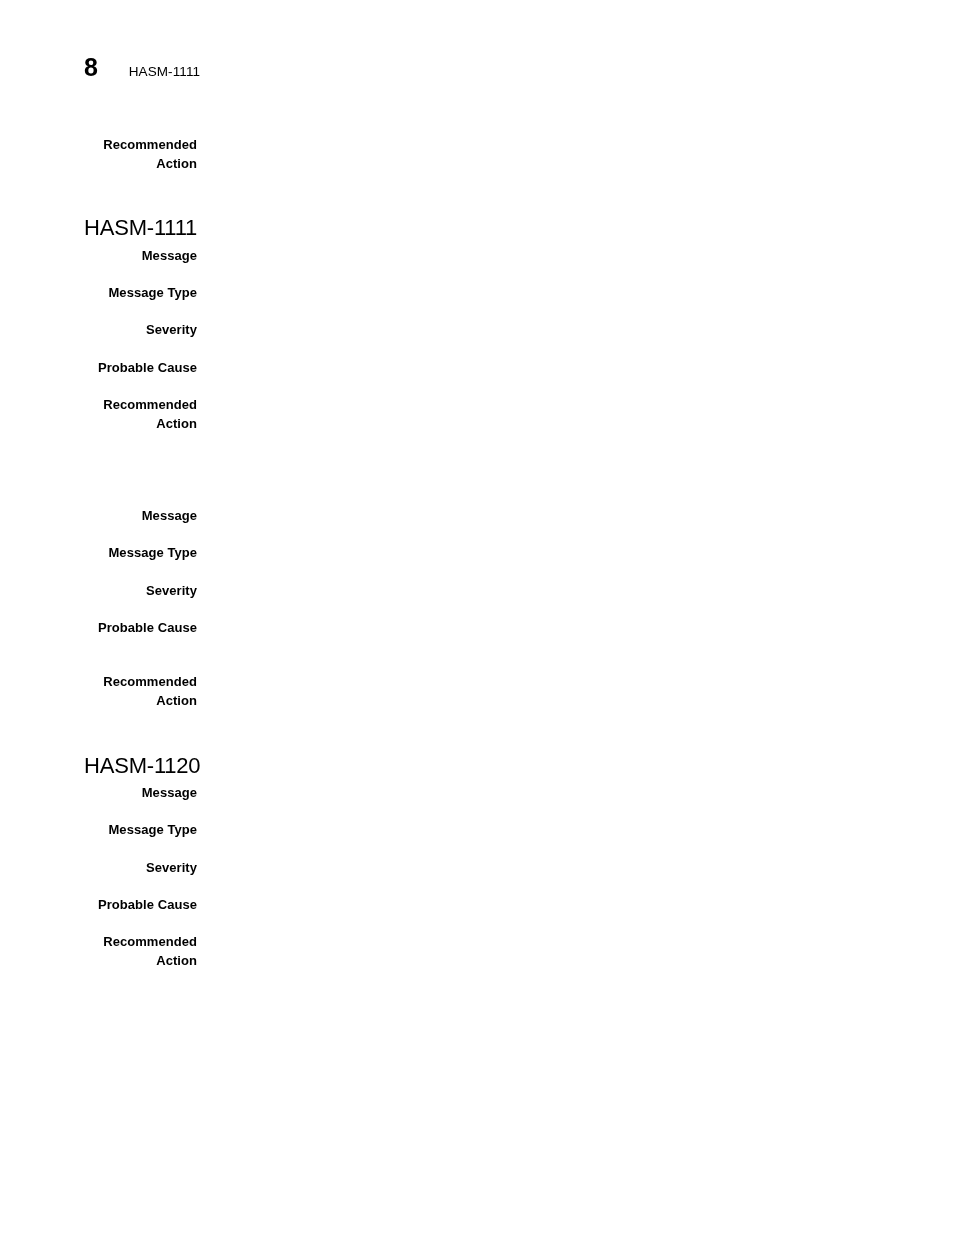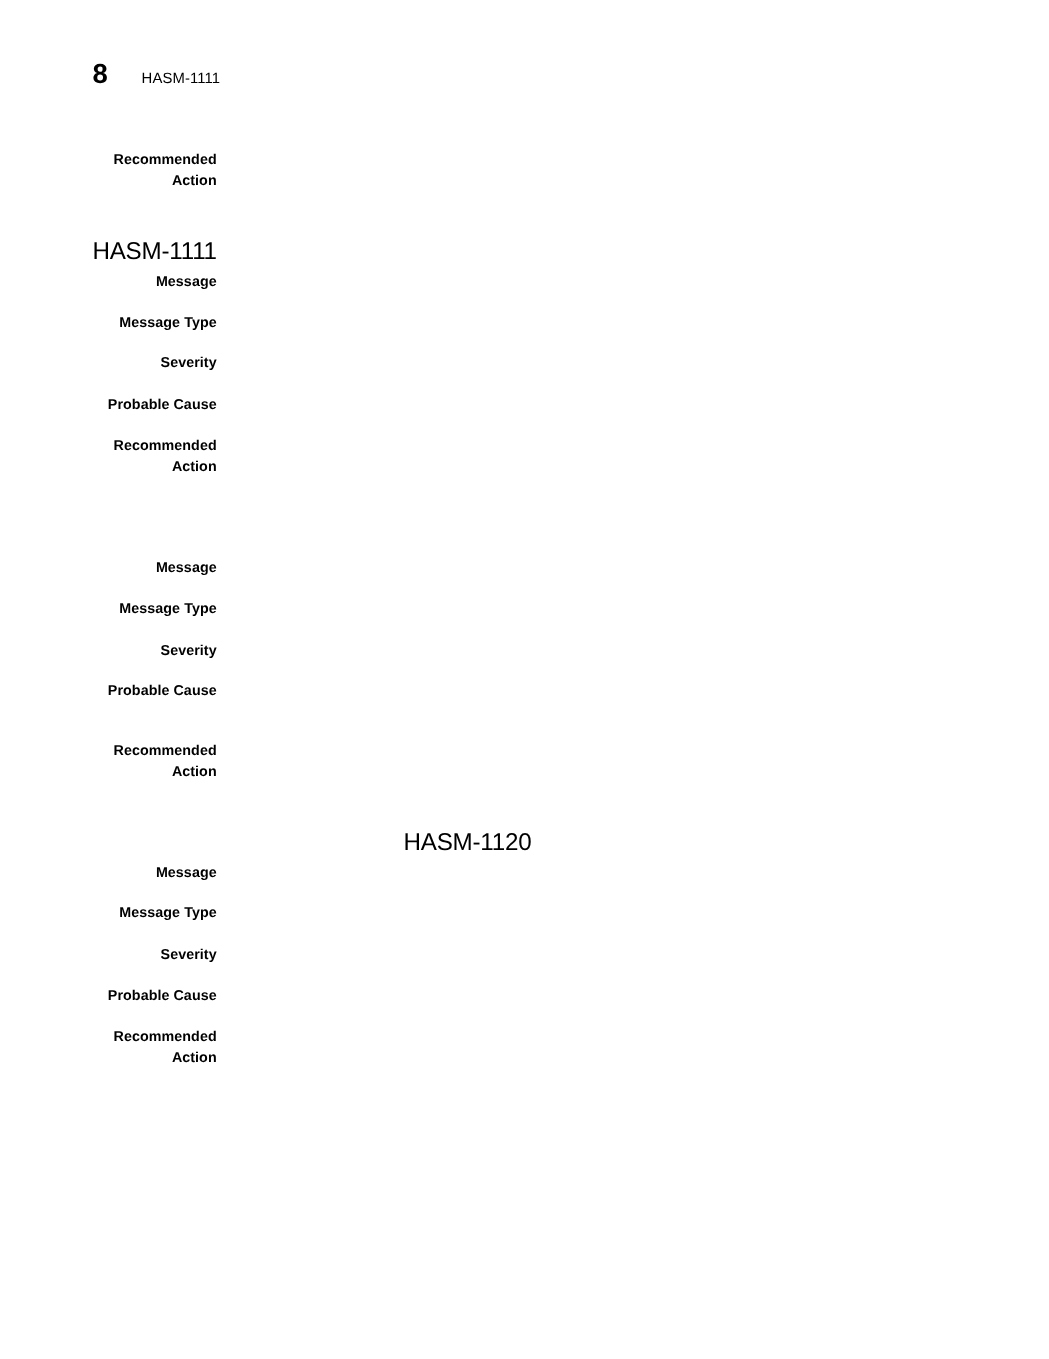--- a/index.html
+++ b/index.html
@@ -170,21 +170,21 @@
   </div>
 
   <div class="abs" style="top:673px;">
     <div class="field-row">
       <div class="field-label">Recommended
 Action</div>
       <div class="field-value"></div>
     </div>
   </div>
 
-  <div class="abs" style="top:735px;text-align:center;">
+  <div class="abs" style="top:735px;">
     <h2 class="section-heading">HASM-1120</h2>
   </div>
 
   <div class="abs" style="top:784px;">
     <div class="field-row">
       <div class="field-label">Message</div>
       <div class="field-value"></div>
     </div>
   </div>
 

